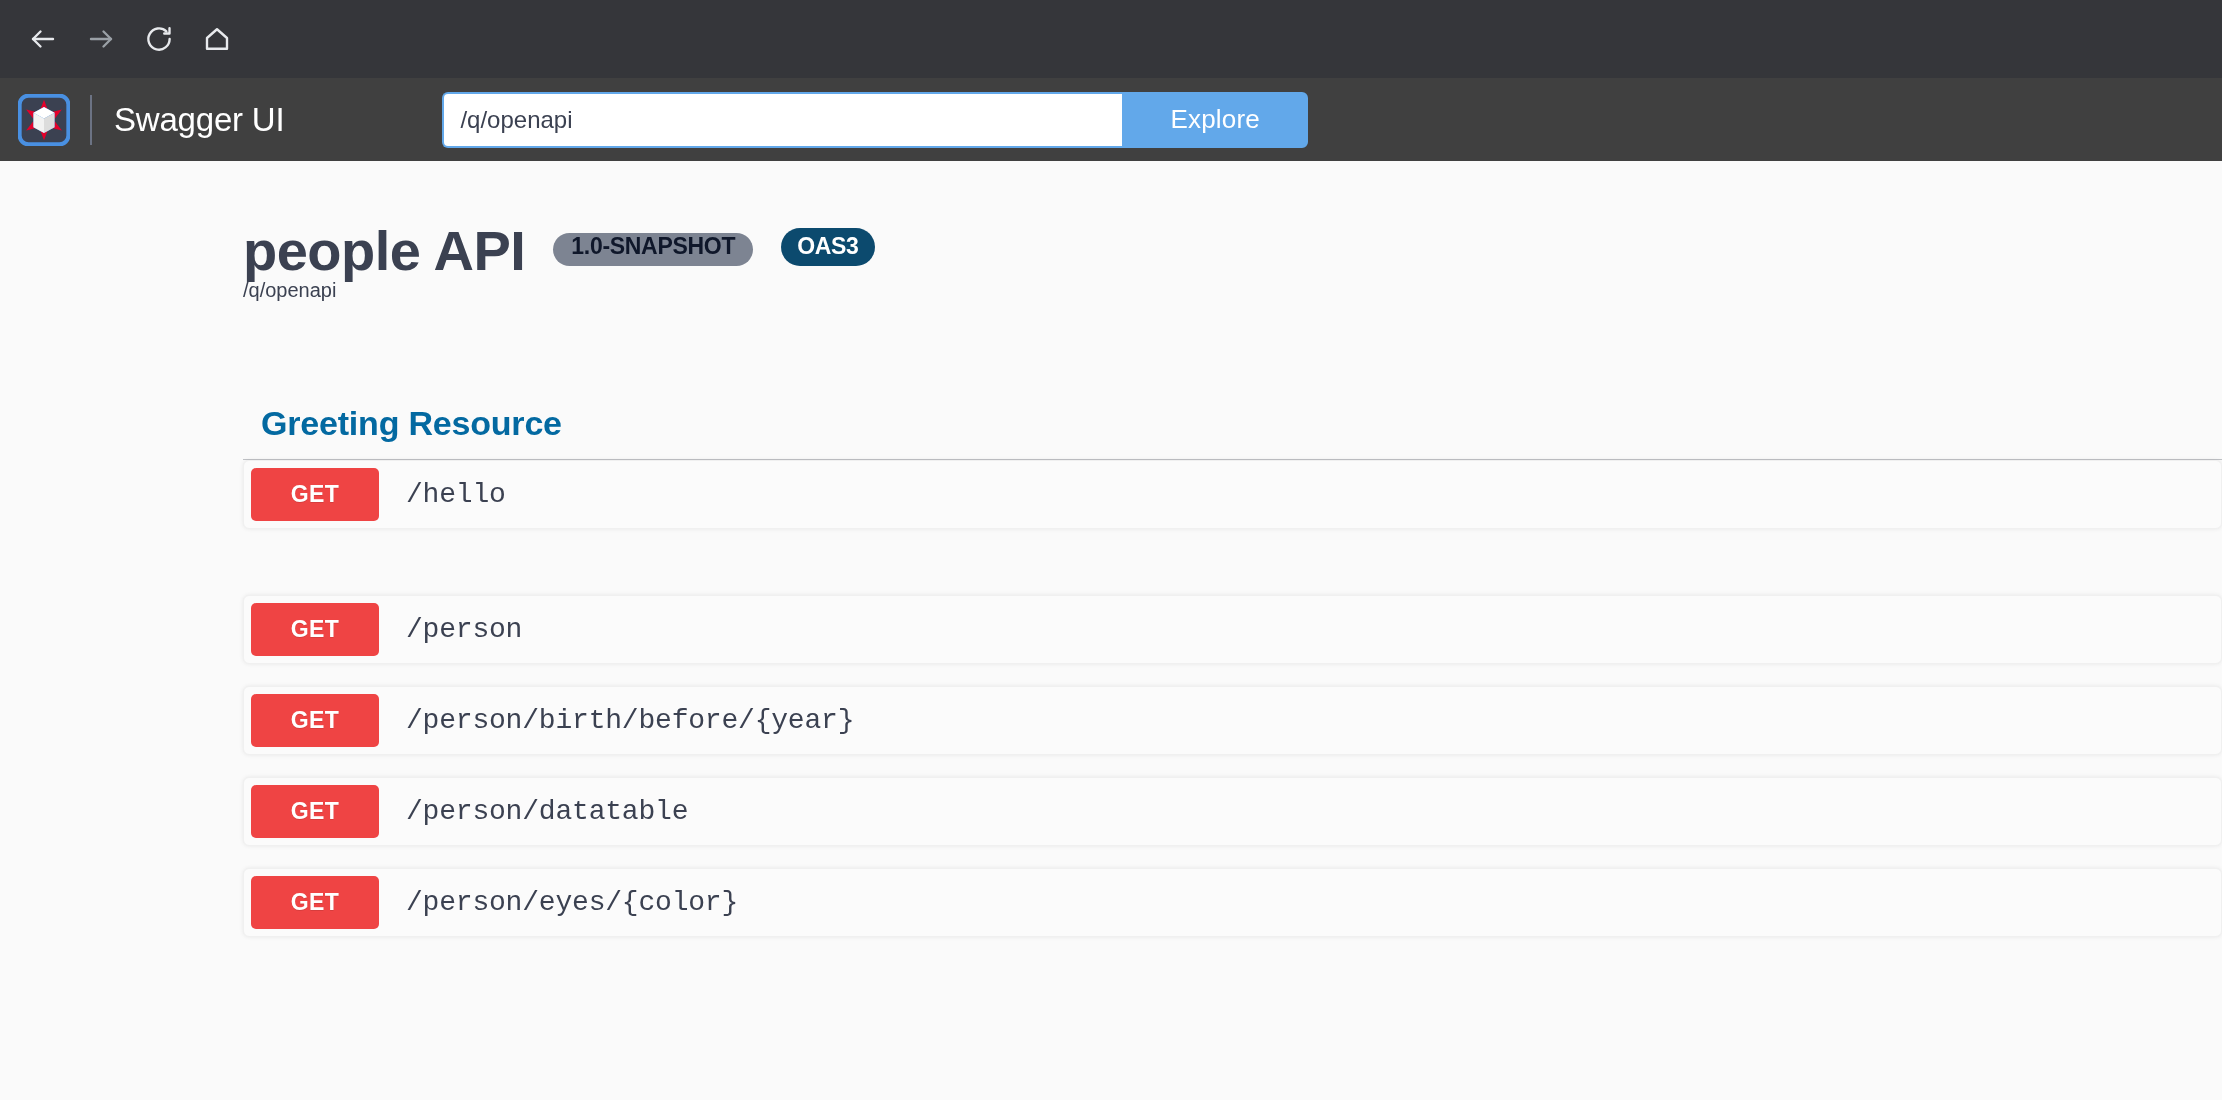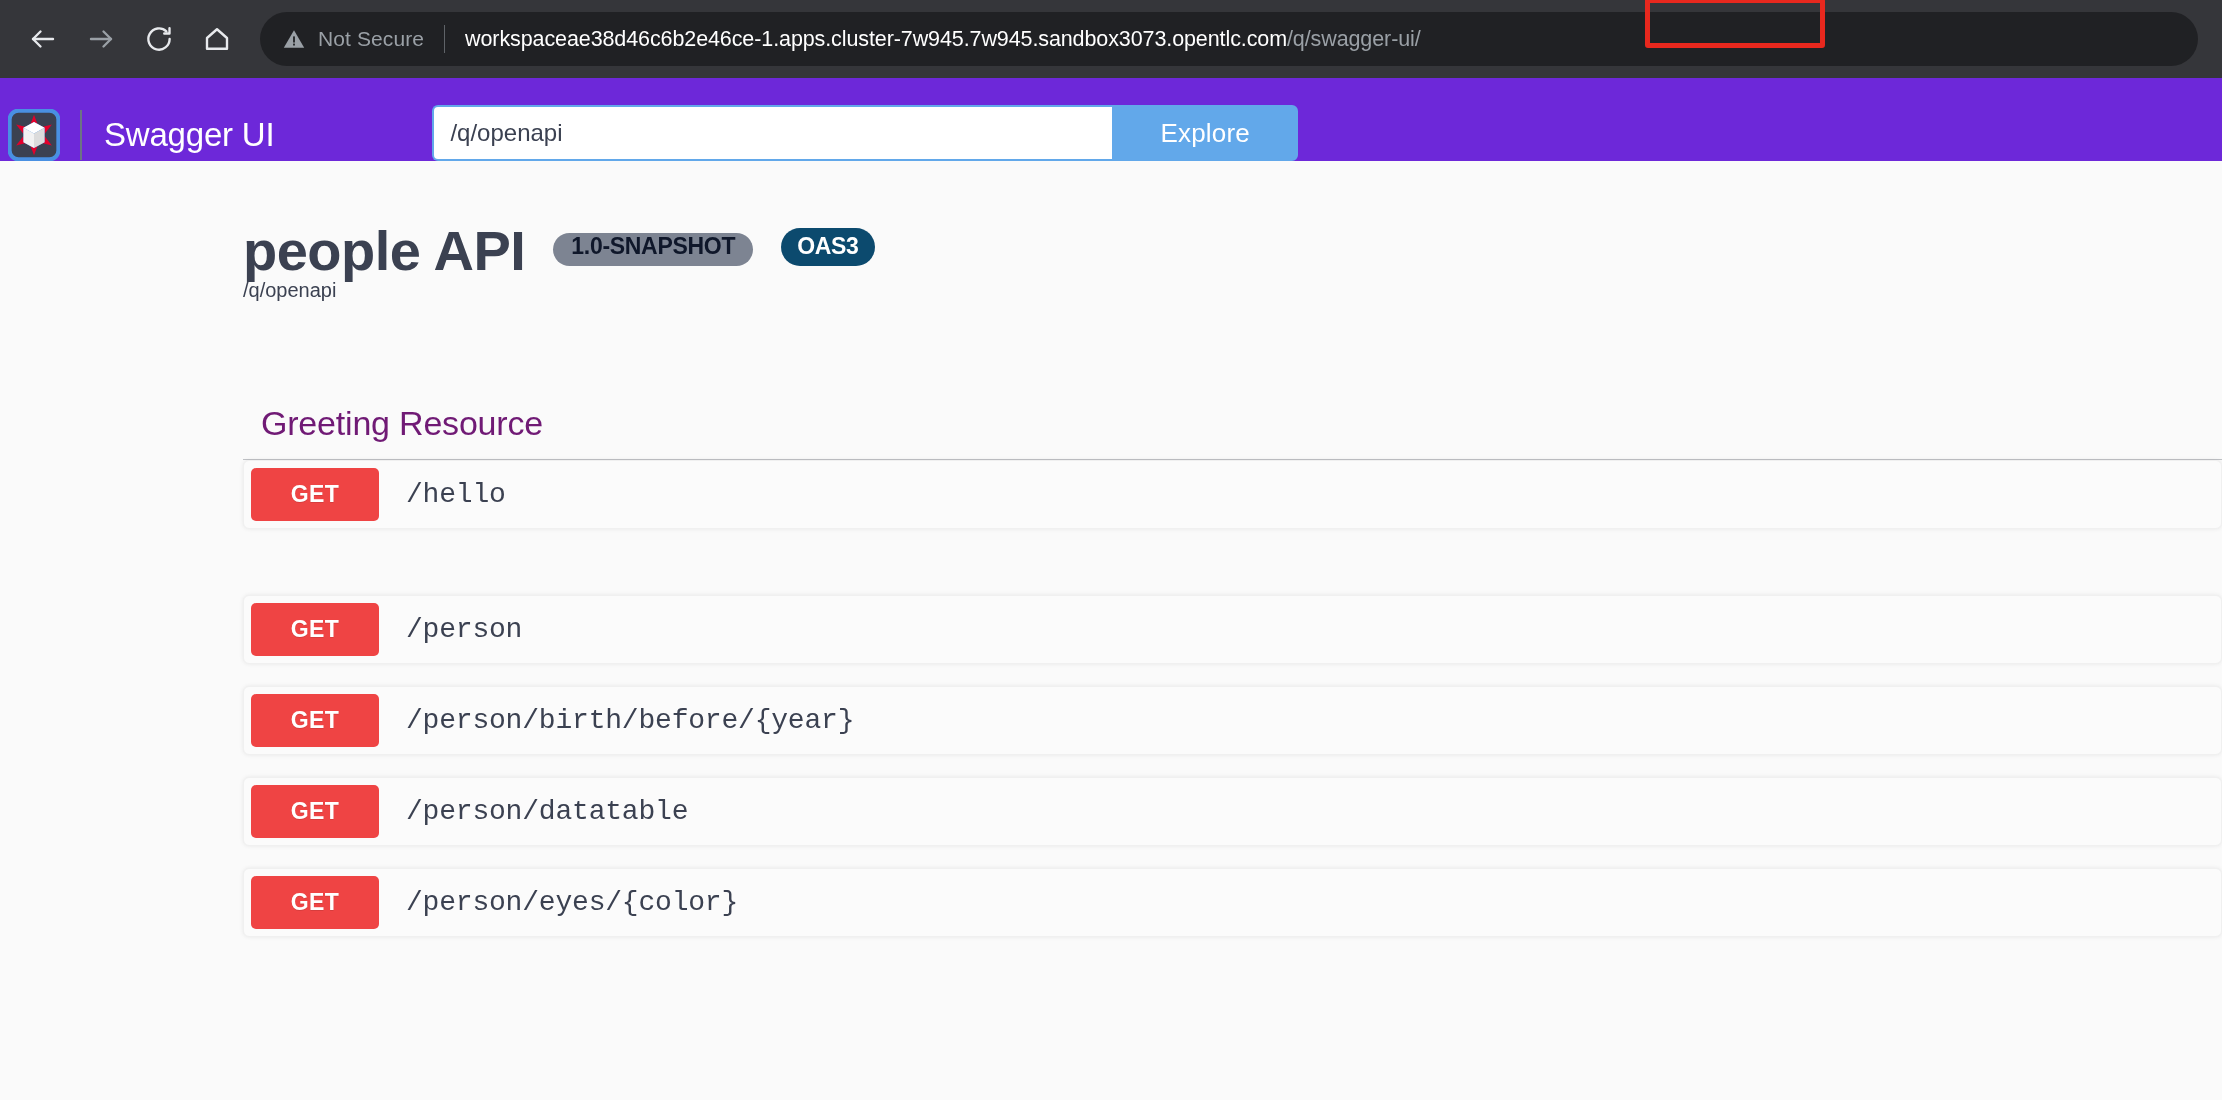--- a/index.html
+++ b/index.html
@@ -82,24 +82,24 @@
     height: 50px;
     border: 5px solid #e8281e;
     border-radius: 3px;
     pointer-events: none;
   }
 
   
   .swagger-topbar {
     width: 2222px;
     height: 83px;
-    background: #6d28d9;
-    display: flex;
-    align-items: flex-end;
-    padding-left: 8px;
+    background: #404040;
+    display: flex;
+    align-items: center;
+    padding-left: 18px;
   }
   .logo-link {
     display: flex;
     align-items: center;
     gap: 0;
     cursor: pointer;
   }
   .logo-mark {
     width: 52px; height: 52px;
     flex-shrink: 0;
@@ -219,22 +219,22 @@
   .opblock-tag {
     display: flex;
     align-items: center;
     padding: 18px 20px 16px 18px;
     border-bottom: 1px solid rgba(59,65,81,.3);
     cursor: pointer;
   }
   .opblock-tag.shaded { background: #f4f4f4; }
   .tag-name {
     font-size: 34px;
-    font-weight: normal;
-    color: #701a75;
+    font-weight: bold;
+    color: #0369a1;
     letter-spacing: -0.2px;
   }
 
   .opblock {
     margin: 0 0 22px 0;
     border: 1px solid #f0f0f0;
     border-radius: 6px;
     background: #fbfbfb;
     box-shadow: 0 0 4px rgba(0,0,0,.08);
     display: flex;
@@ -290,35 +290,20 @@
         <polyline points="20.4,3.4 20.4,7.6 16.2,7.6"></polyline>
       </svg>
     </div>
     <div class="nav-btn">
       <svg width="30" height="30" viewBox="0 0 24 24" fill="none" stroke="#e8eaed" stroke-width="1.9" stroke-linecap="round" stroke-linejoin="round">
         <path d="M4 11.2 12 4.2l8 7v8.6H4z"></path>
       </svg>
     </div>
   </div>
 
-  <div class="omnibox">
-    <div class="not-secure-group">
-      <svg class="warn-icon" width="24" height="24" viewBox="0 0 24 24">
-        <path d="M12 3.2 22.2 20.8H1.8z" fill="#9aa0a6"></path>
-        <rect x="11.1" y="9.4" width="1.8" height="6.1" fill="#202124"></rect>
-        <rect x="11.1" y="16.6" width="1.8" height="1.9" fill="#202124"></rect>
-      </svg>
-      <span class="not-secure-text">Not Secure</span>
-    </div>
-    <div class="omni-divider"></div>
-    <div class="url-text">
-      <span class="url-host">workspaceae38d46c6b2e46ce-1.apps.cluster-7w945.7w945.sandbox3073.opentlc.com</span><span class="url-path">/q/swagger-ui/</span>
-    </div>
-    <div class="url-highlight-box"></div>
-  </div>
 </div>
 
 <div class="swagger-topbar">
   <a class="logo-link">
     <svg class="logo-mark" viewBox="0 0 64 64">
       <rect x="2" y="2" width="60" height="60" rx="11" fill="#3b4151" stroke="#4990e2" stroke-width="5"></rect>
       <polygon points="32,7 38,23 54,19 44,32 54,45 38,41 32,57 26,41 10,45 20,32 10,19 26,23" fill="#e4002b"></polygon>
       <polygon points="32,16 45,23 45,41 32,48 19,41 19,23" fill="#4990e2"></polygon>
       <polygon points="32,16 45,23 32,30 19,23" fill="#ffffff"></polygon>
       <polygon points="19,23 32,30 32,48 19,41" fill="#f2f2f2"></polygon>

